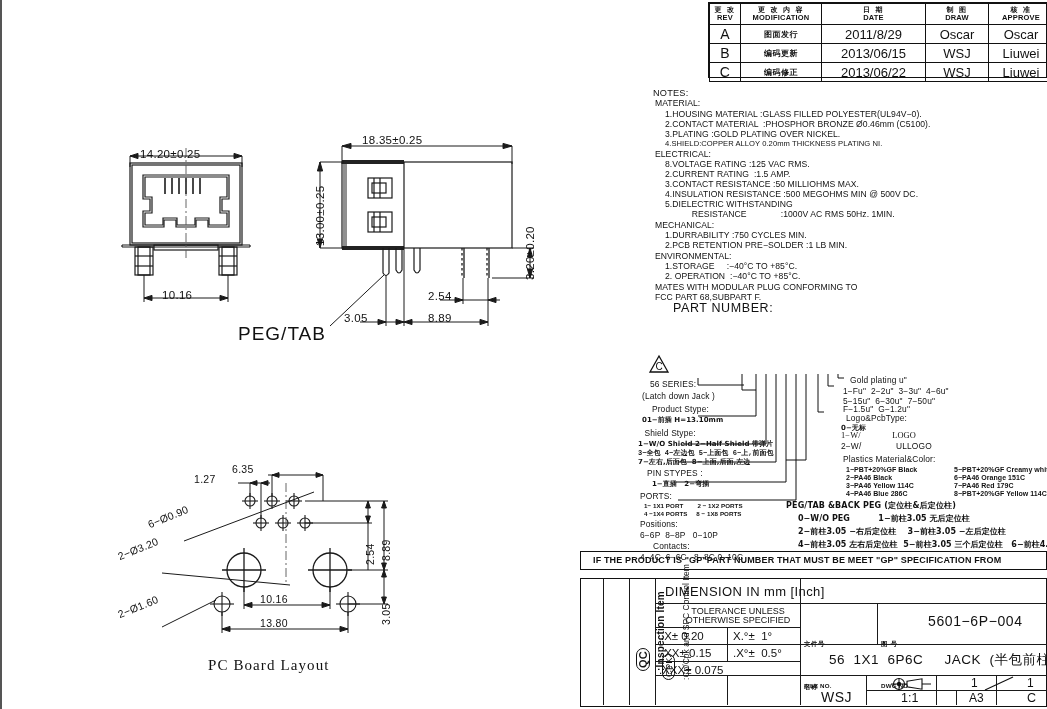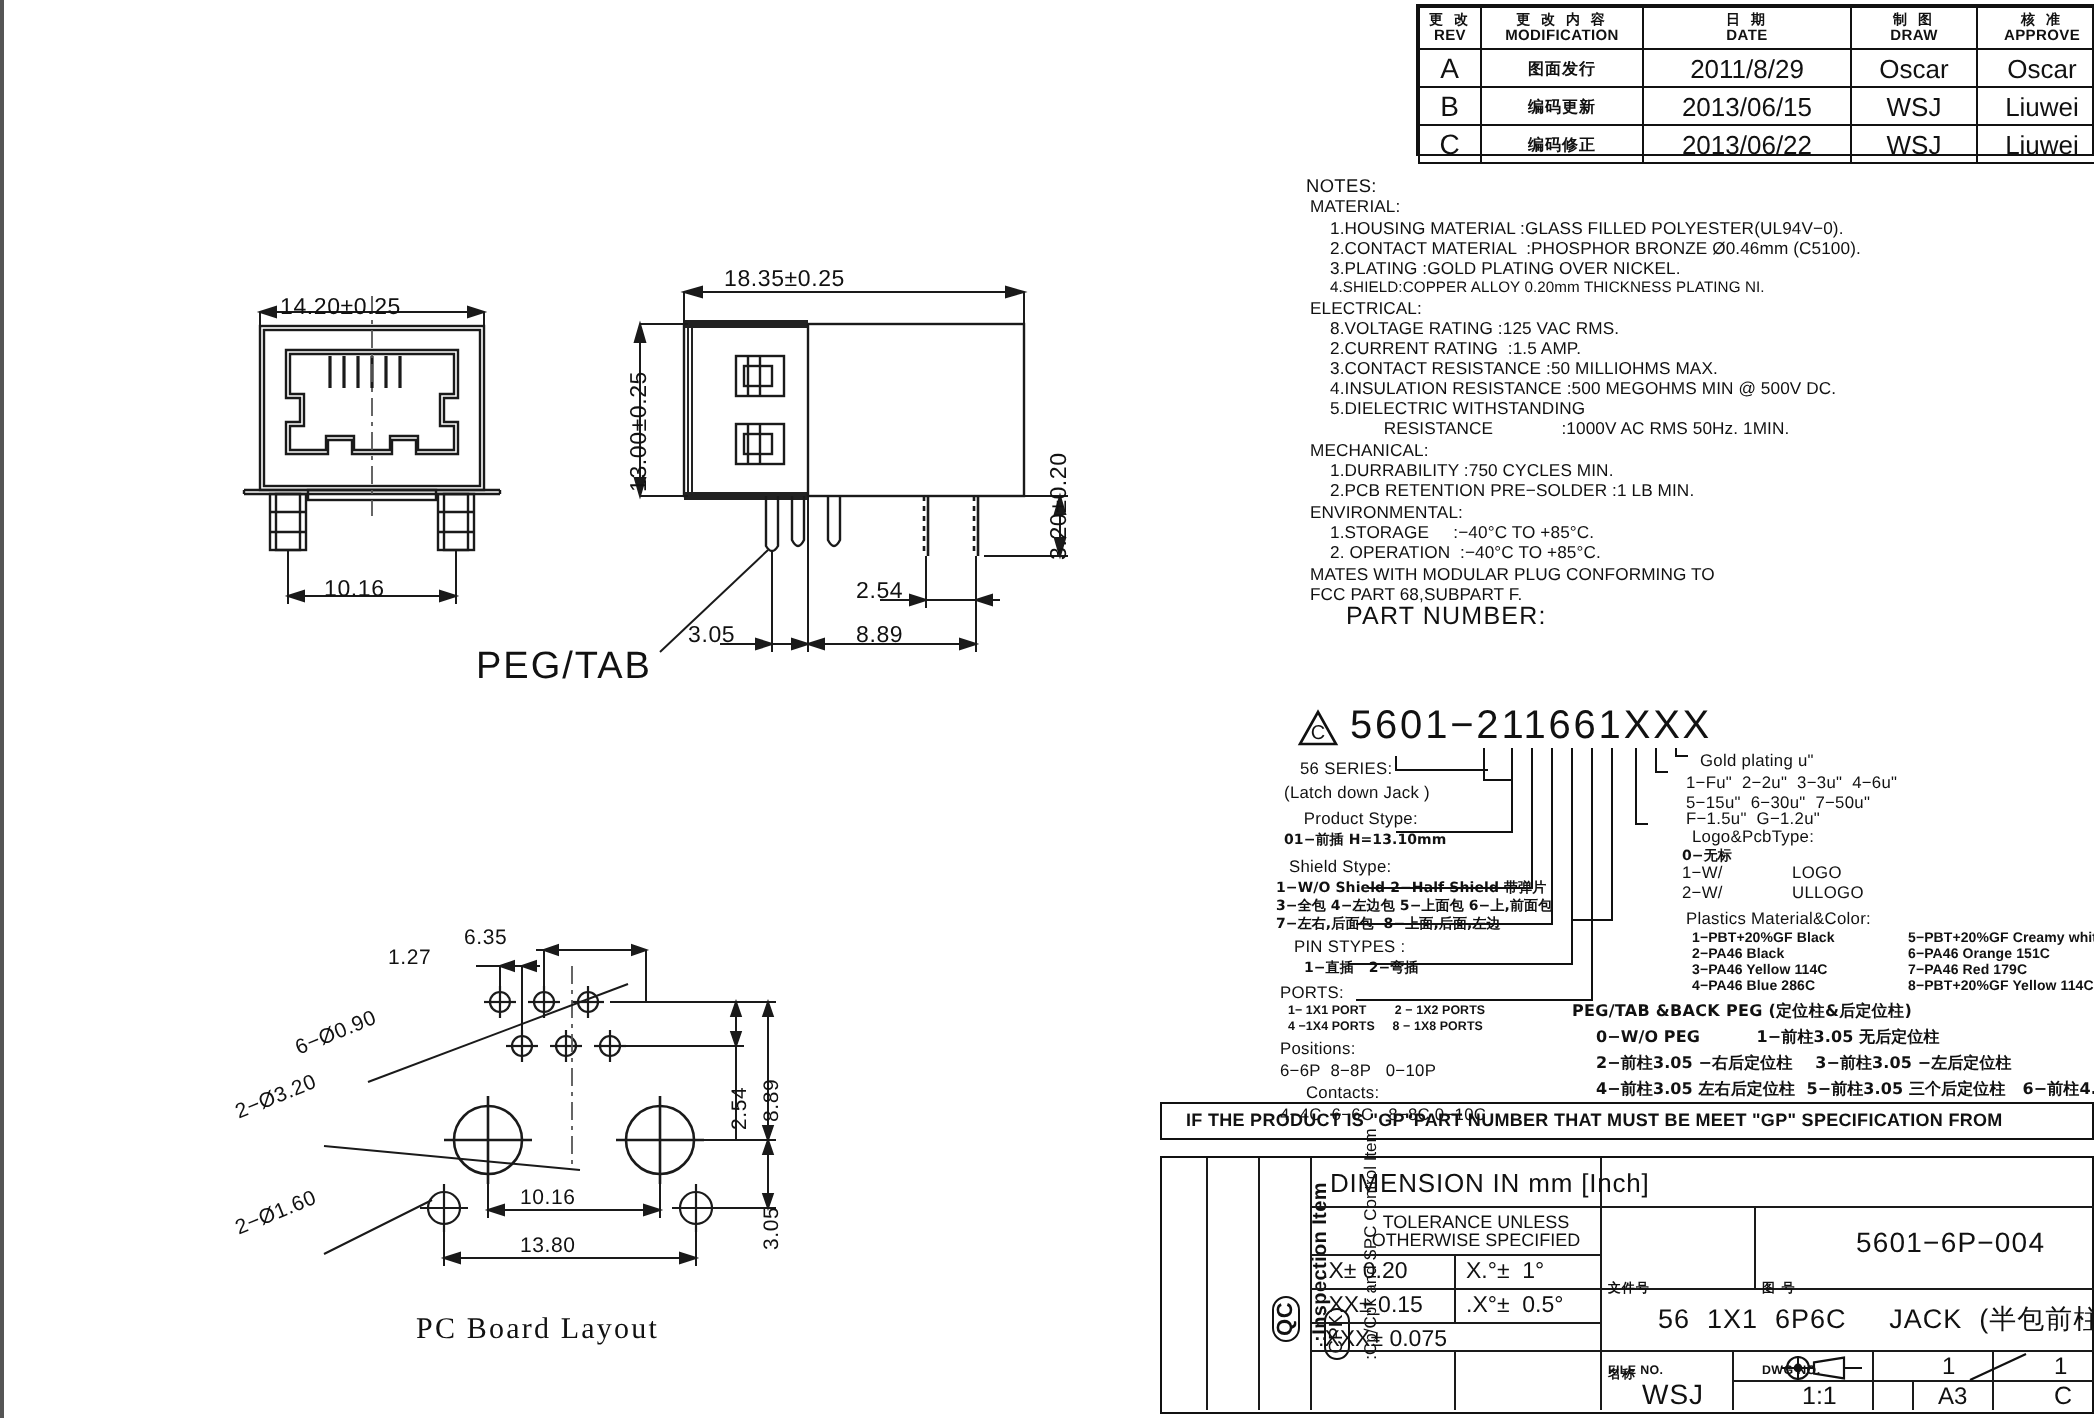--- a/index.html
+++ b/index.html
@@ -150,21 +150,20 @@
     <div class="l" style="position:absolute;left:2px;top:204px;">FCC PART 68,SUBPART F.</div>
     <div class="l pn" style="position:absolute;left:20px;top:215px;">PART NUMBER:</div>
   </div>
 
   <div id="pn-block">
 
     <svg id="pn-tri" viewBox="0 0 20 18">
       <polygon points="10,1 19,17 1,17" fill="none" stroke="#111" stroke-width="1.3"></polygon>
       <text x="10" y="14.5" font-size="10" text-anchor="middle" fill="#111" font-family="Liberation Sans, sans-serif">C</text>
     </svg>
-    <div id="pn-code">5601−211661XXX</div>
 
     <svg class="abs" style="left:0;top:0;" width="410" height="200">
       <g stroke="#111" stroke-width="1" fill="none">
 
         <path d="M60,26 L60,33 L106,33"></path>
         <path d="M104,22 L104,38 L118,38"></path>
         <path d="M118,22 L118,64 L60,64"></path>
         <path d="M128,22 L128,92 L46,92"></path>
         <path d="M138,22 L138,110 L40,110"></path>
         <path d="M148,22 L148,130 L36,130"></path>
@@ -176,39 +175,39 @@
         <path d="M200,22 L200,26 L206,26"></path>
       </g>
     </svg>
 
     <div class="leg b" style="left:12px;top:28px;">56 SERIES:</div>
     <div class="leg b" style="left:4px;top:40px;">(Latch down Jack )</div>
     <div class="leg b" style="left:4px;top:53px;">    Product Stype:</div>
     <div class="leg c" style="left:4px;top:64px;">01−前插 H=13.10mm</div>
     <div class="leg b" style="left:4px;top:77px;"> Shield Stype:</div>
     <div class="leg c" style="left:0px;top:88px;">1−W/O Shield 2−Half Shield 带弹片</div>
-    <div class="leg c" style="left:0px;top:97px;">3−全包 4−左边包 5−上面包 6−上,前面包</div>
+    <div class="leg c" style="left:0px;top:97px;font-family:Liberation Mono, monospace;">3−全包 4−左边包 5−上面包 6−上,前面包</div>
     <div class="leg c" style="left:0px;top:106px;">7−左右,后面包  8−上面,后面,左边</div>
     <div class="leg b" style="left:4px;top:117px;">  PIN STYPES :</div>
     <div class="leg c" style="left:4px;top:128px;">    1−直插   2−弯插</div>
     <div class="leg b" style="left:2px;top:140px;">PORTS:</div>
     <div class="leg" style="left:6px;top:150px;font-size:6.2px;font-weight:bold;">1− 1X1 PORT        2 − 1X2 PORTS</div>
     <div class="leg" style="left:6px;top:158px;font-size:6.2px;font-weight:bold;">4 −1X4 PORTS     8 − 1X8 PORTS</div>
     <div class="leg b" style="left:2px;top:168px;">Positions:</div>
     <div class="leg b" style="left:2px;top:179px;">6−6P  8−8P   0−10P</div>
     <div class="leg b" style="left:10px;top:190px;">  Contacts:</div>
     <div class="leg b" style="left:2px;top:201px;">4−4C  6−6C   8−8C 0−10C</div>
 
     <div class="leg b" style="left:212px;top:24px;">Gold plating u"</div>
     <div class="leg b" style="left:205px;top:35px;">1−Fu"  2−2u"  3−3u"  4−6u"</div>
     <div class="leg b" style="left:205px;top:45px;">5−15u"  6−30u"  7−50u"</div>
     <div class="leg b" style="left:205px;top:53px;">F−1.5u"  G−1.2u"</div>
     <div class="leg b" style="left:208px;top:62px;">Logo&amp;PcbType:</div>
     <div class="leg c" style="left:203px;top:72px;">0−无标</div>
-    <div class="leg b" style="left:203px;top:80px;">1−W/              LOGO</div>
+    <div class="leg b" style="left:203px;top:80px;font-family:Liberation Serif, serif;">1−W/              LOGO</div>
     <div class="leg b" style="left:203px;top:90px;">2−W/              ULLOGO</div>
     <div class="leg b" style="left:205px;top:103px;">Plastics Material&amp;Color:</div>
     <div class="leg" style="left:208px;top:114px;font-size:7px;font-weight:bold;">1−PBT+20%GF Black</div>
     <div class="leg" style="left:208px;top:122px;font-size:7px;font-weight:bold;">2−PA46 Black</div>
     <div class="leg" style="left:208px;top:130px;font-size:7px;font-weight:bold;">3−PA46 Yellow 114C</div>
     <div class="leg" style="left:208px;top:138px;font-size:7px;font-weight:bold;">4−PA46 Blue 286C</div>
     <div class="leg" style="left:316px;top:114px;font-size:7px;font-weight:bold;">5−PBT+20%GF Creamy white</div>
     <div class="leg" style="left:316px;top:122px;font-size:7px;font-weight:bold;">6−PA46 Orange 151C</div>
     <div class="leg" style="left:316px;top:130px;font-size:7px;font-weight:bold;">7−PA46 Red 179C</div>
     <div class="leg" style="left:316px;top:138px;font-size:7px;font-weight:bold;">8−PBT+20%GF Yellow 114C</div>

